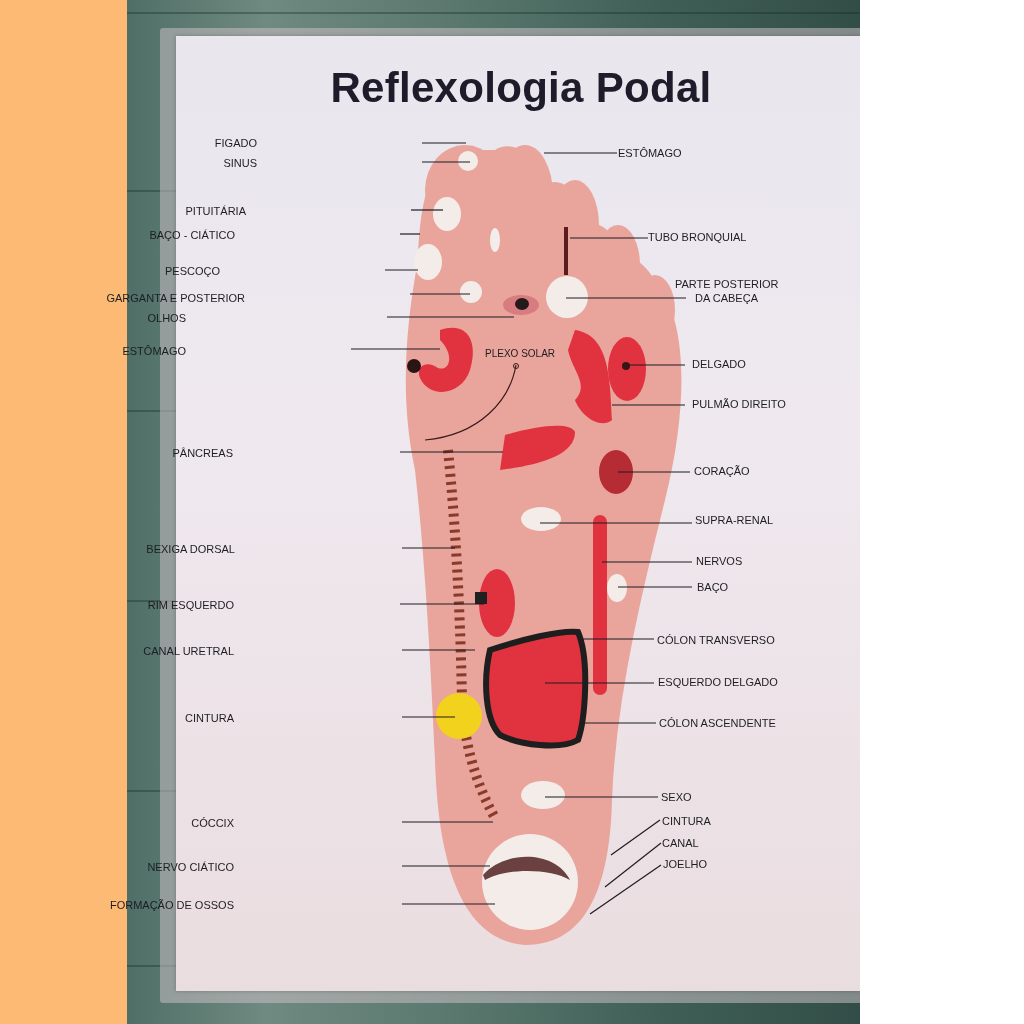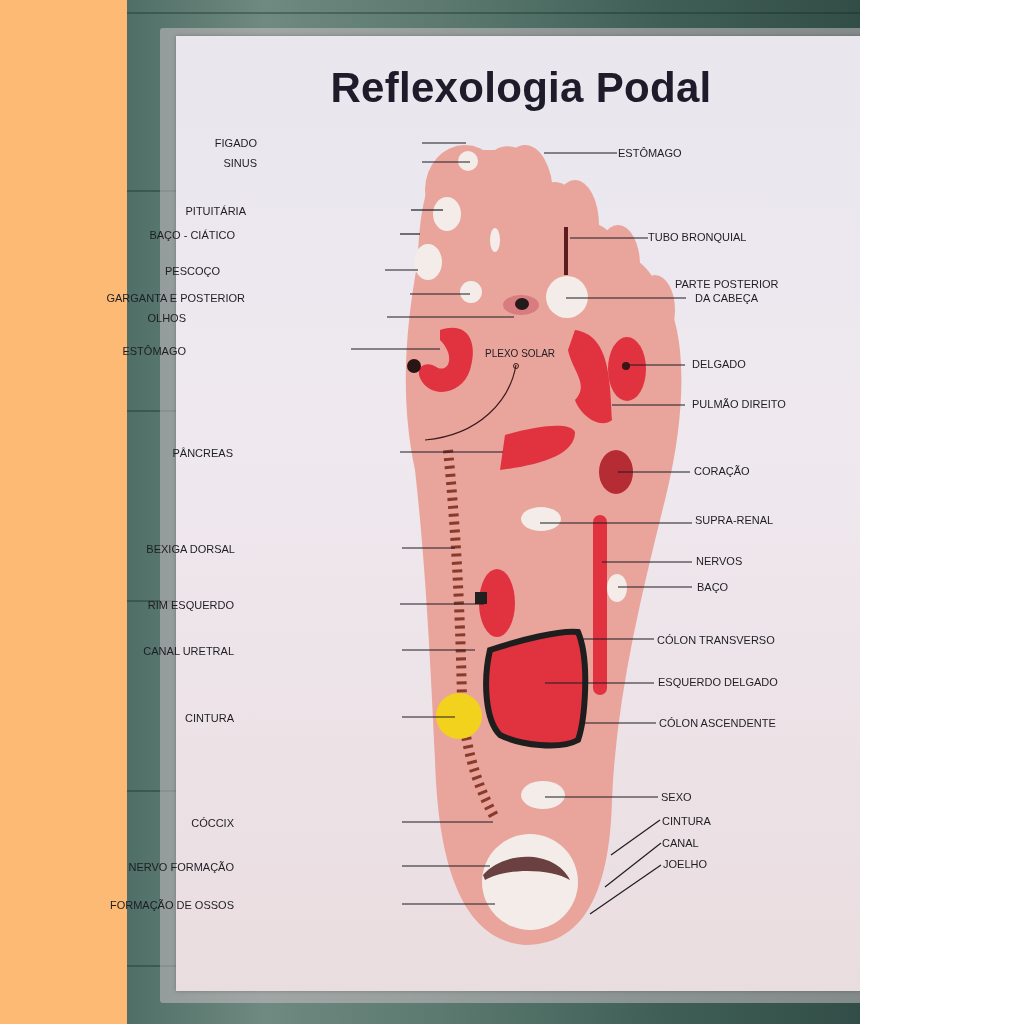--- a/index.html
+++ b/index.html
@@ -136,21 +136,21 @@
   <div class="lbl r" style="right:640px;top:265px">PESCOÇO</div>
   <div class="lbl r" style="right:615px;top:292px">GARGANTA E POSTERIOR</div>
   <div class="lbl r" style="right:674px;top:312px">OLHOS</div>
   <div class="lbl r" style="right:674px;top:345px">ESTÔMAGO</div>
   <div class="lbl r" style="right:627px;top:447px">PÂNCREAS</div>
   <div class="lbl r" style="right:625px;top:543px">BEXIGA DORSAL</div>
   <div class="lbl r" style="right:626px;top:599px">RIM ESQUERDO</div>
   <div class="lbl r" style="right:626px;top:645px">CANAL URETRAL</div>
   <div class="lbl r" style="right:626px;top:712px">CINTURA</div>
   <div class="lbl r" style="right:626px;top:817px">CÓCCIX</div>
-  <div class="lbl r" style="right:626px;top:861px">NERVO FORMAÇÃO</div>
+  <div class="lbl r" style="right:626px;top:861px">NERVO CIÁTICO</div>
   <div class="lbl r" style="right:626px;top:899px">FORMAÇÃO DE OSSOS</div>
 
   <div class="lbl" style="left:618px;top:147px">ESTÔMAGO</div>
   <div class="lbl" style="left:648px;top:231px">TUBO BRONQUIAL</div>
   <div class="lbl" style="left:675px;top:278px">PARTE POSTERIOR</div>
   <div class="lbl" style="left:695px;top:292px">DA CABEÇA</div>
   <div class="lbl" style="left:692px;top:358px">DELGADO</div>
   <div class="lbl" style="left:692px;top:398px">PULMÃO DIREITO</div>
   <div class="lbl" style="left:694px;top:465px">CORAÇÃO</div>
   <div class="lbl" style="left:695px;top:514px">SUPRA-RENAL</div>

